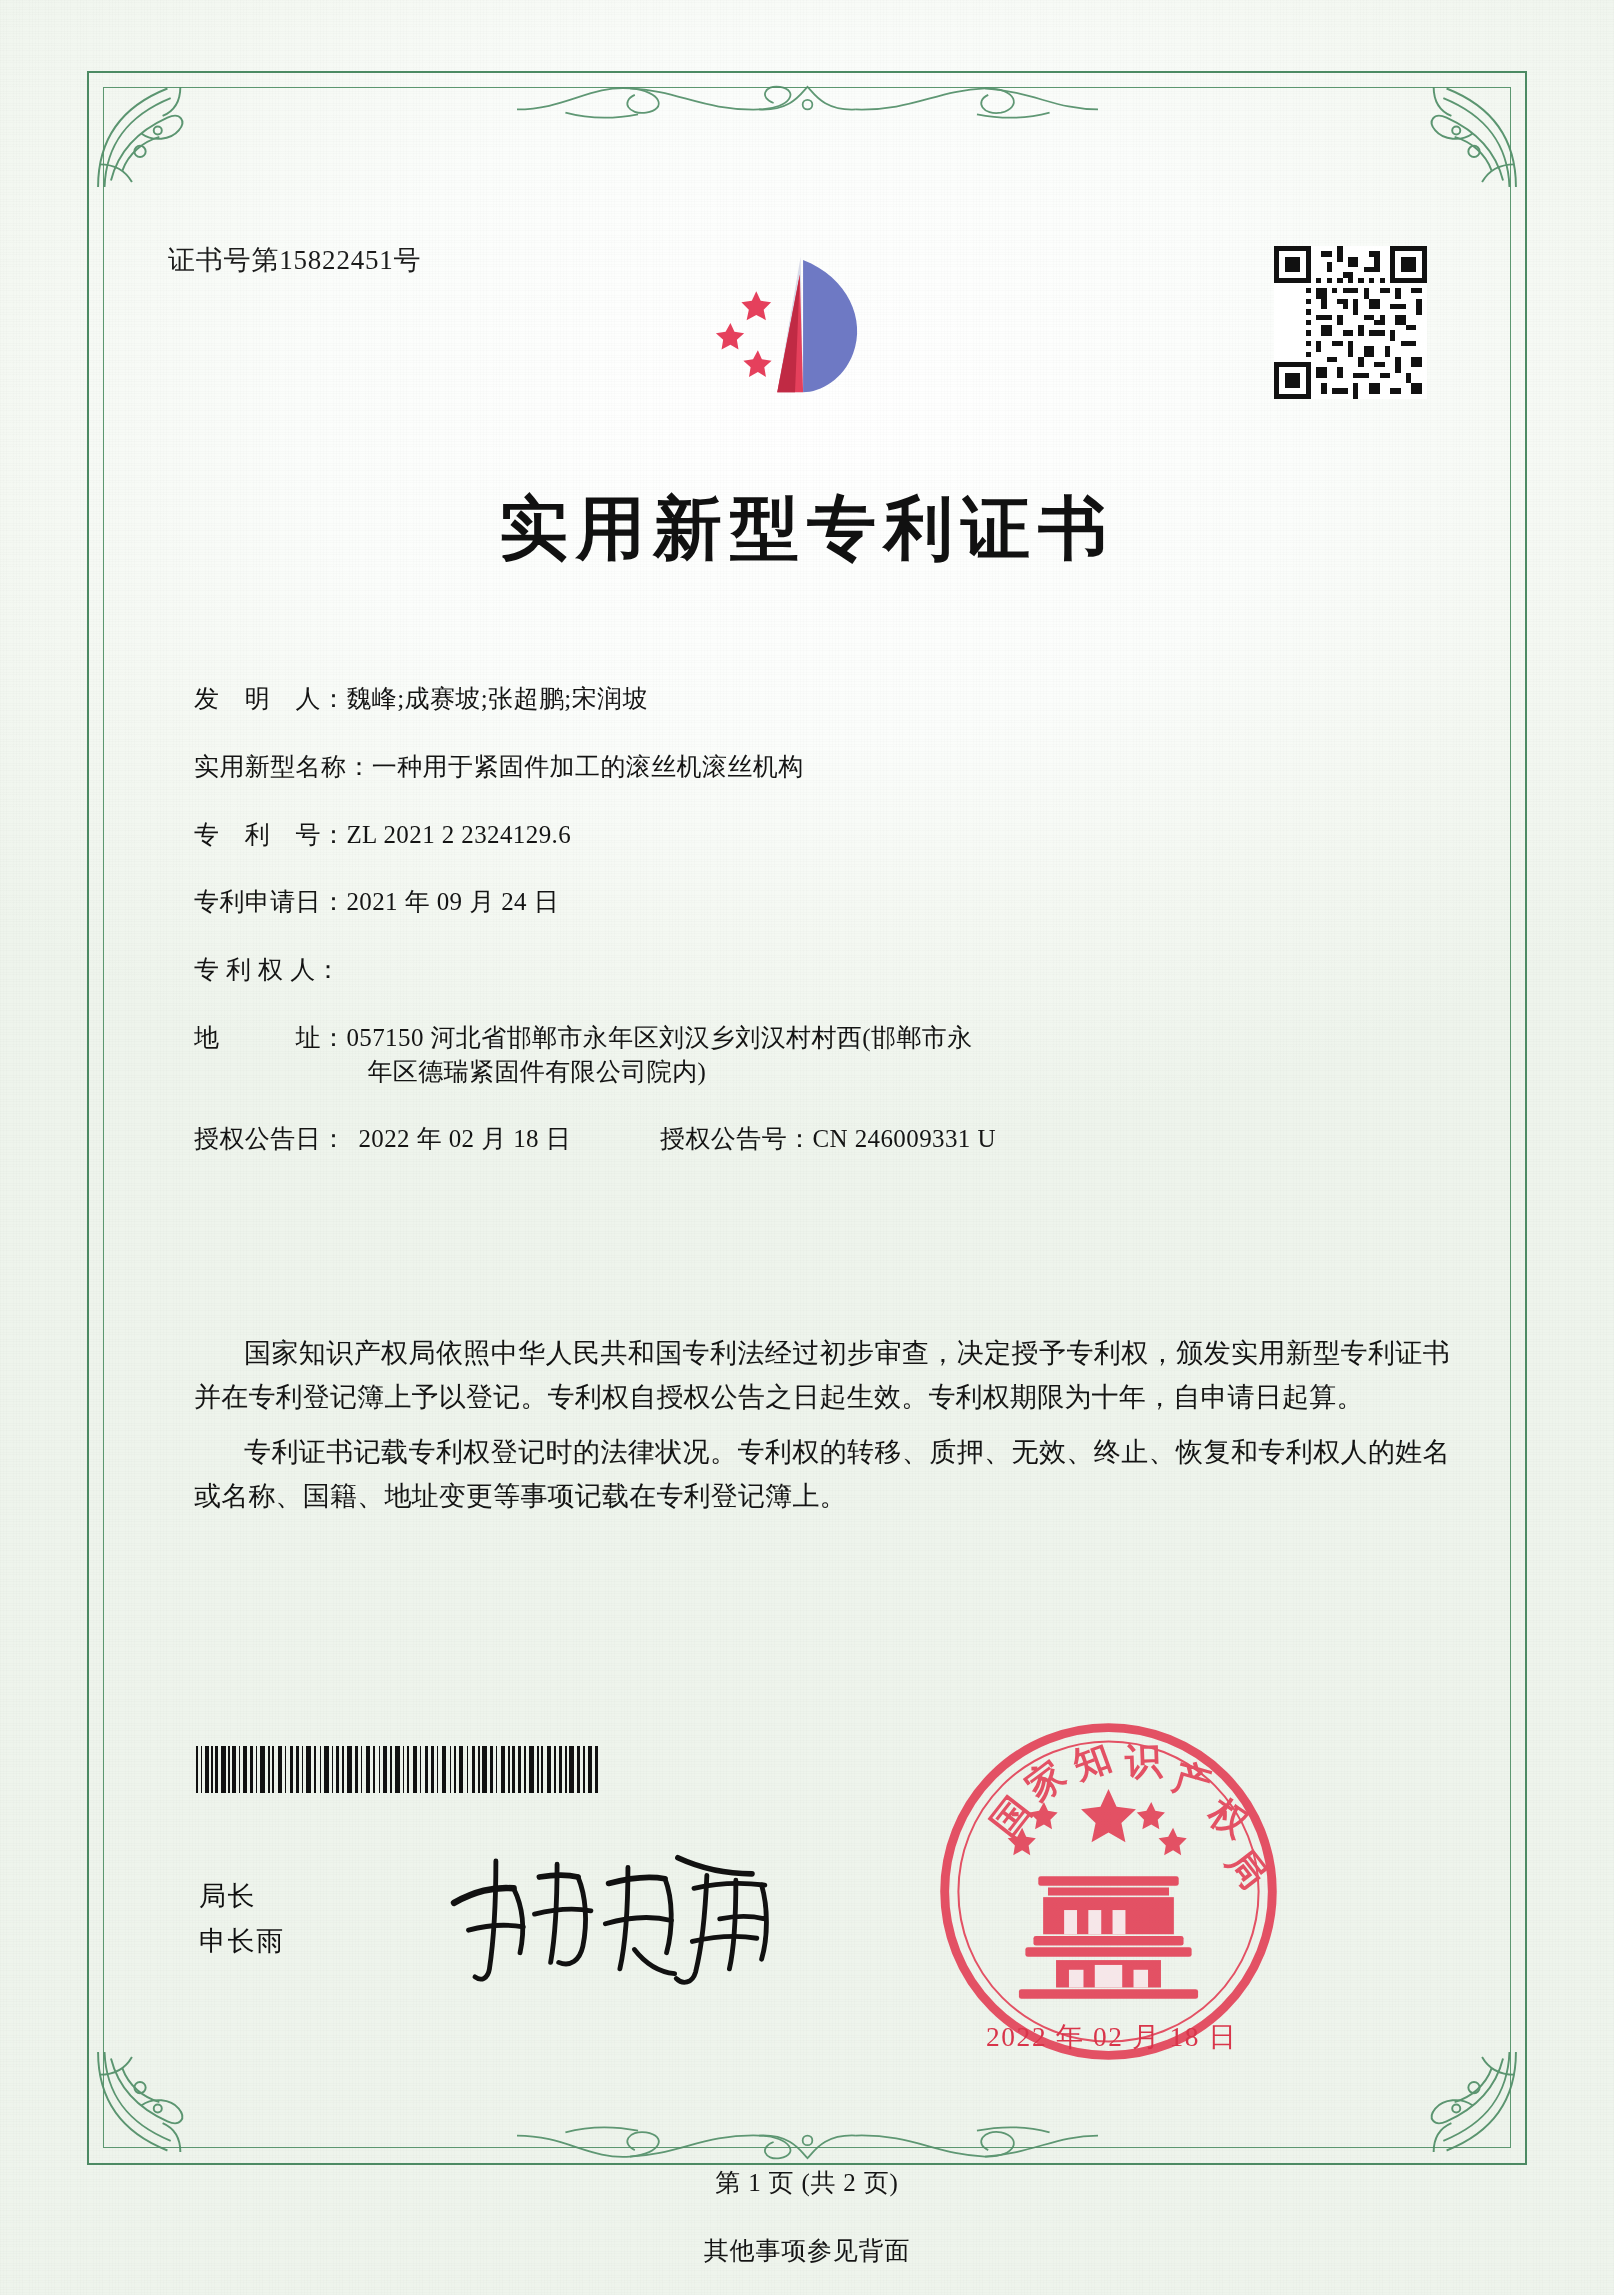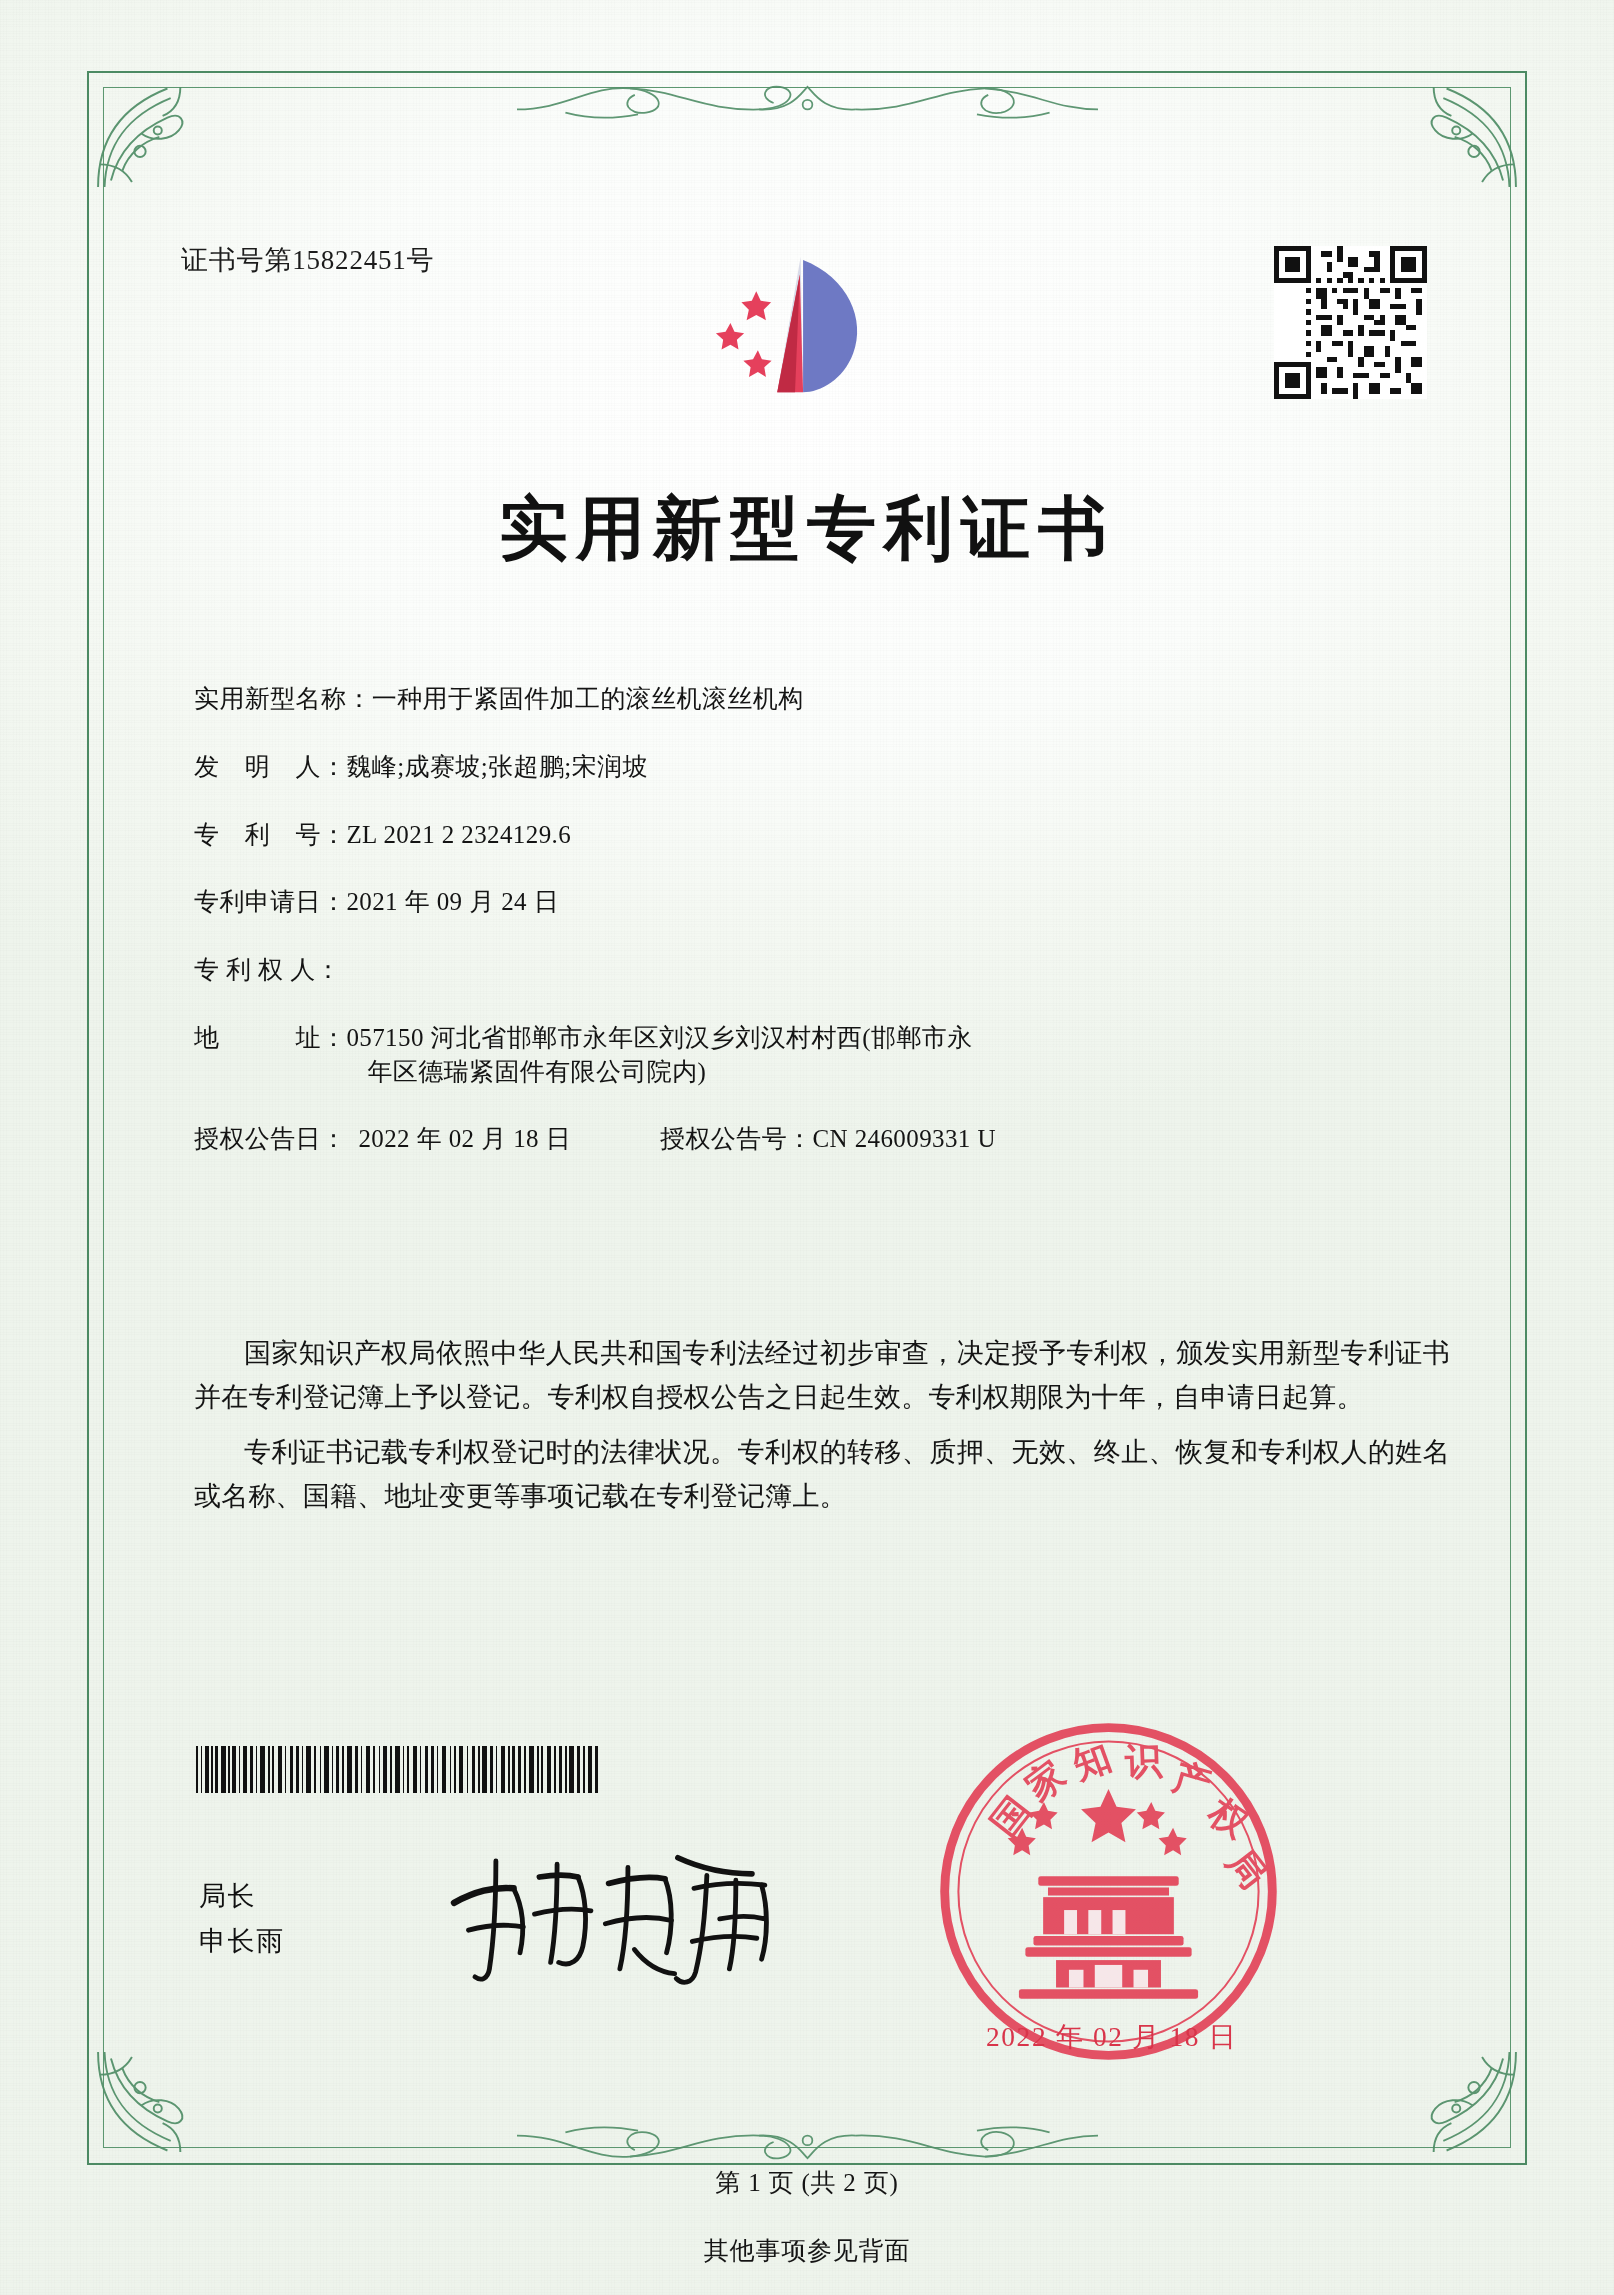--- a/index.html
+++ b/index.html
@@ -79,21 +79,21 @@
     width: 581px; height: 52px;
     color: #4f8d66;
     opacity: .9;
     transform: scaleY(-1);
   }
   .botflourish svg { width:100%; height:100%; display:block; }
 
   
   .cert-no {
     position: absolute;
-    left: 181px; top: 242px;
+    left: 168px; top: 242px;
     font-size: 27px;
     letter-spacing: 0.8px;
     color: #1c1c1c;
     white-space: nowrap;
   }
 
   .logo {
     position: absolute;
     left: 682px; top: 242px;
     width: 226px; height: 190px;
@@ -422,27 +422,27 @@
           <rect x="19" y="14" width="1" height="1"></rect>
       </g>
     </svg>
   </div>
 
   <div class="cert-title">实用新型专利证书</div>
 
   <div class="fields">
 
     <div class="frow">
+      <span class="flabel">发　明　人：</span>
+      <span class="fvalue">魏峰;成赛坡;张超鹏;宋润坡</span>
+    </div>
+
+    <div class="frow">
       <span class="flabel">实用新型名称：</span>
       <span class="fvalue">一种用于紧固件加工的滚丝机滚丝机构</span>
-    </div>
-
-    <div class="frow">
-      <span class="flabel">发　明　人：</span>
-      <span class="fvalue">魏峰;成赛坡;张超鹏;宋润坡</span>
     </div>
 
     <div class="frow">
       <span class="flabel">专　利　号：</span>
       <span class="fvalue">ZL 2021 2 2324129.6</span>
     </div>
 
     <div class="frow">
       <span class="flabel">专利申请日：</span>
       <span class="fvalue">2021 年 09 月 24 日</span>

